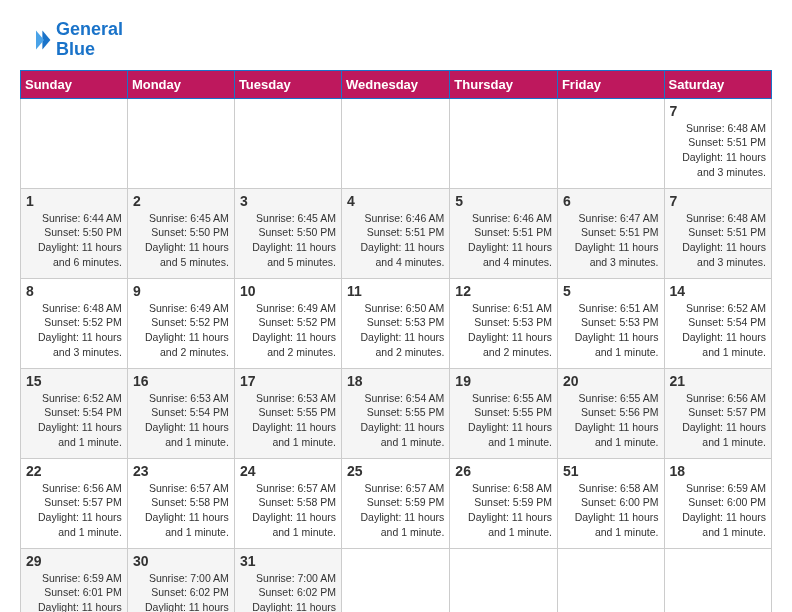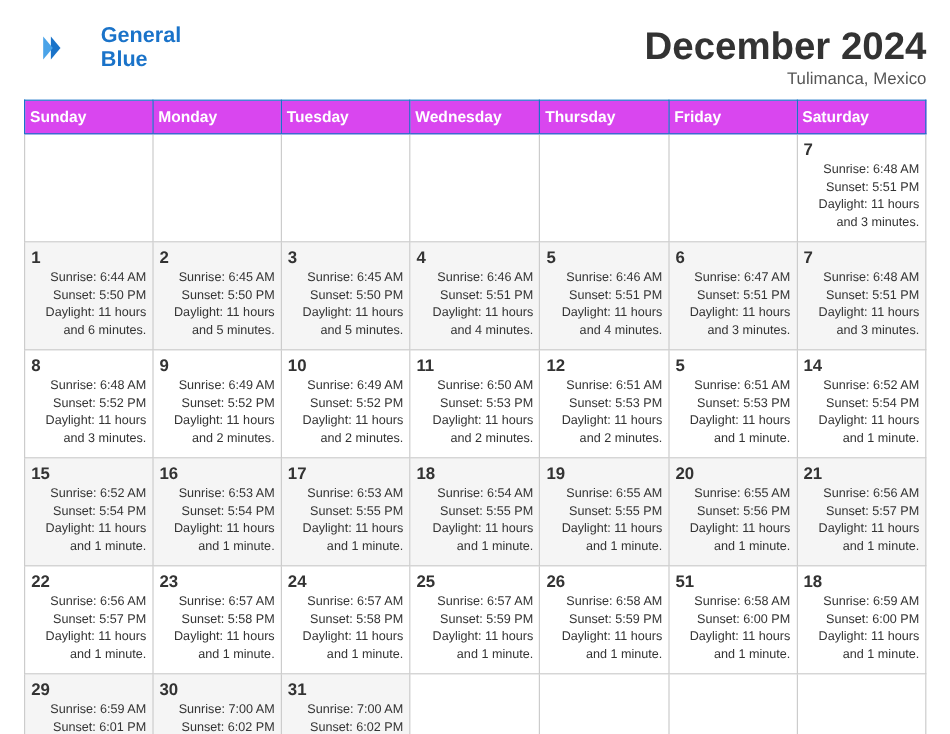--- a/index.html
+++ b/index.html
@@ -21,21 +21,20 @@
       align-items: center;
     }
     .logo-text {
       font-size: 18px;
       font-weight: bold;
       color: #333;
       line-height: 1.1;
     }
     .logo-text span {
       color: #1a73c9;
-      margin-left: 28px;
     }
     .logo-icon {
       width: 32px;
       height: 32px;
       margin-right: 4px;
     }
     .title-block {
       text-align: right;
     }
     .month-title {
@@ -46,21 +45,21 @@
     .subtitle {
       font-size: 14px;
       color: #555;
     }
     table {
       width: 100%;
       border-collapse: collapse;
       font-size: 11px;
     }
     thead tr th {
-      background: #d946ef;
+      background: #be185d;
       color: #fff;
       padding: 6px 4px;
       text-align: left;
       font-size: 13px;
       font-weight: bold;
       border: 1px solid #1a73c9;
     }
     tbody tr td {
       border: 1px solid #ccc;
       vertical-align: top;
@@ -100,24 +99,20 @@
     <svg class="logo-icon" viewBox="0 0 40 40">
       <rect x="0" y="0" width="40" height="40" fill="white"></rect>
       <polygon points="28,8 38,20 28,32" fill="#1a73c9"></polygon>
       <polygon points="20,8 30,20 20,32" fill="#4aa3e8"></polygon>
     </svg>
     <div class="logo-text">
       <div><span>General</span></div>
       <div><span style="color:#1a73c9;">Blue</span></div>
     </div>
   </div>
-  <div class="title-block">
-    <div class="month-title">December 2024</div>
-    <div class="subtitle">Tulimanca, Mexico</div>
-  </div>
 </div>
 
 <table>
   <thead>
     <tr>
     <th>Sunday</th>
         <th>Monday</th>
         <th>Tuesday</th>
         <th>Wednesday</th>
         <th>Thursday</th>

